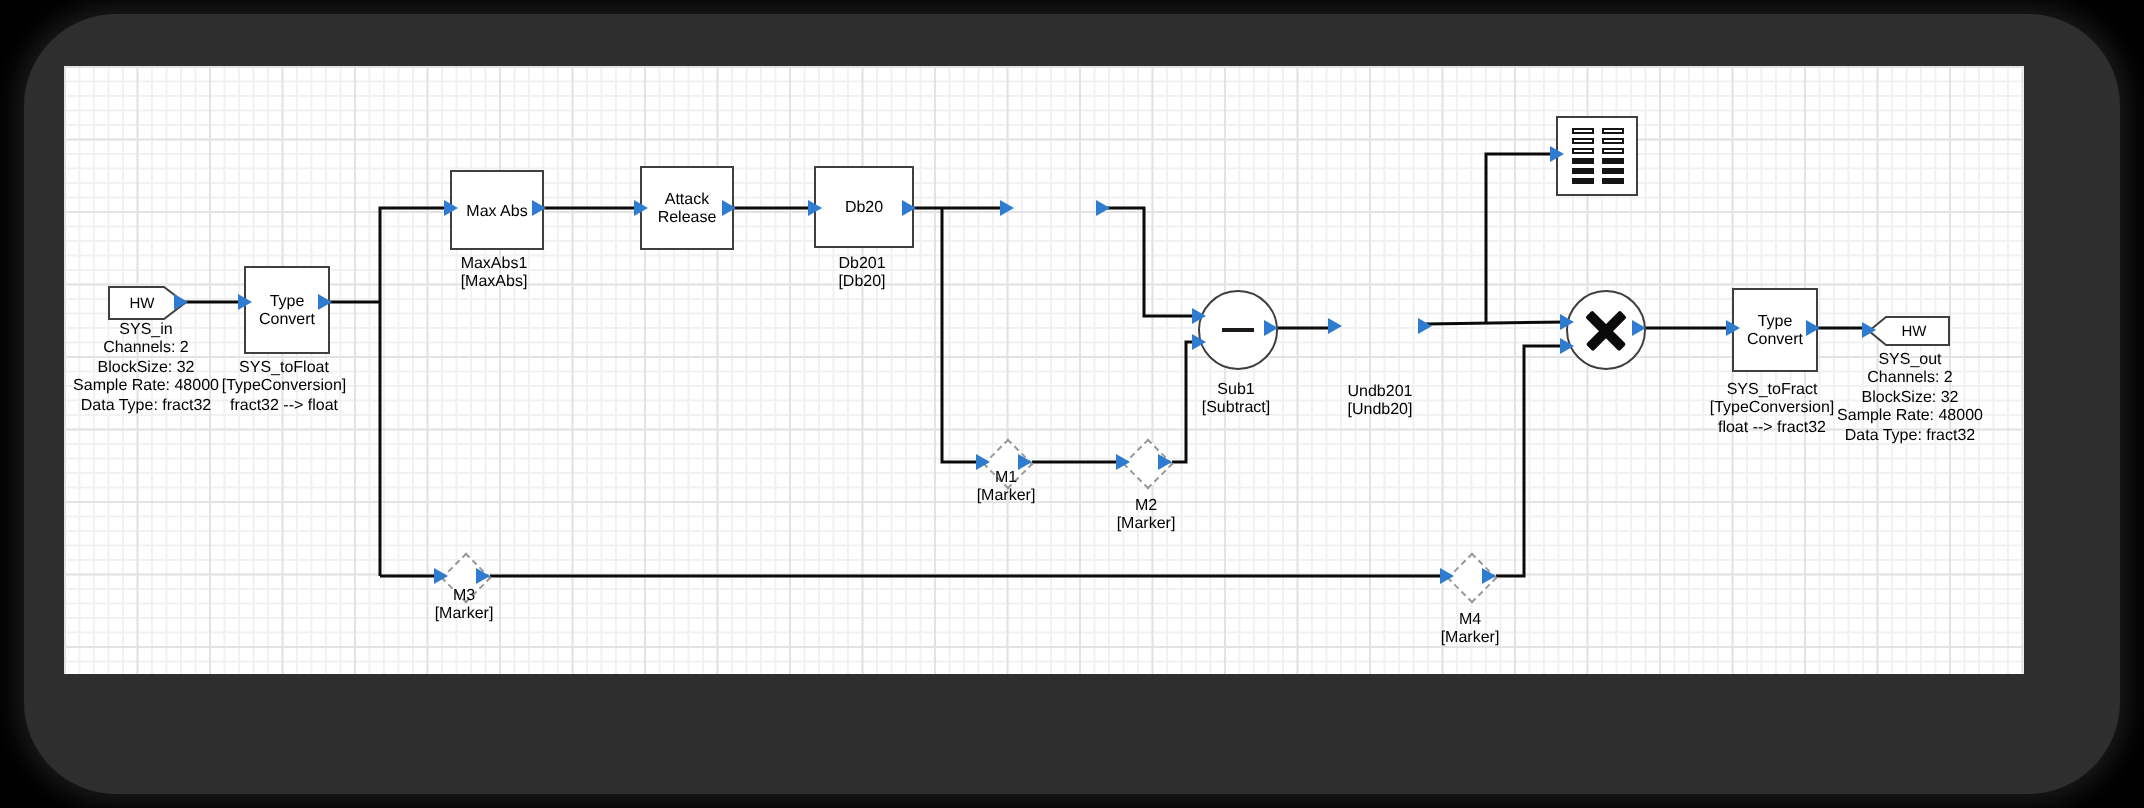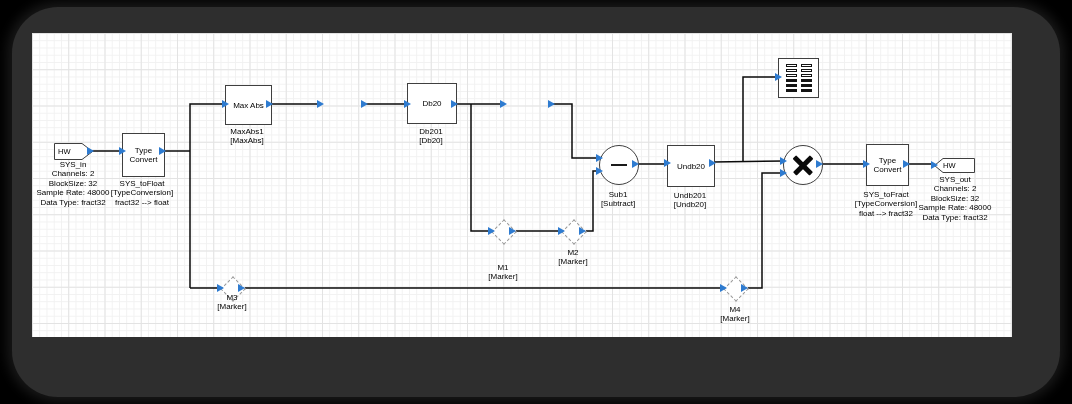--- a/index.html
+++ b/index.html
@@ -27,21 +27,21 @@
   .wires polyline{fill:none;stroke:#0a0a0a;stroke-width:1.5;}
   .blk{
     position:absolute;background:#fff;border:1px solid #3f3f3f;z-index:2;
     display:flex;align-items:center;justify-content:center;
     font-size:8px;line-height:9px;text-align:center;color:#000;
     white-space:pre-line;
   }
   .circle{border-radius:50%;}
   .pent{position:absolute;z-index:2;}
   .pent-label{
-    position:absolute;z-index:3;font-size:7.5px;color:#000;text-align:left;
+    position:absolute;z-index:3;font-size:7.5px;color:#000;text-align:center;
   }
   .stack{
     position:absolute;z-index:3;transform:translateX(-50%);
     font-size:8px;line-height:9.4px;color:#000;text-align:center;white-space:nowrap;
   }
   .pin{
     position:absolute;width:0;height:0;z-index:4;
     border-top:4.5px solid transparent;border-bottom:4.5px solid transparent;
     border-left:7px solid var(--pin, #2e7bd0);
     margin-top:-4.5px;
@@ -121,20 +121,24 @@
   <div class="blk" style="left:193px;top:52px;width:45px;height:38px">
     <span>Max Abs</span>
   </div>
   <span class="pin" style="left:190px;top:71px"></span>
   <span class="pin" style="left:234px;top:71px"></span>
   <div class="stack" style="left:215px;top:94px">
     <div>MaxAbs1</div>
     <div>[MaxAbs]</div>
   </div>
 
+  <div class="blk" style="left:288px;top:50px;width:45px;height:40px">
+    <span>Attack
+Release</span>
+  </div>
   <span class="pin" style="left:285px;top:71px"></span>
   <span class="pin" style="left:329px;top:71px"></span>
 
   <div class="blk" style="left:375px;top:50px;width:48px;height:39px">
     <span>Db20</span>
   </div>
   <span class="pin" style="left:372px;top:71px"></span>
   <span class="pin" style="left:419px;top:71px"></span>
   <div class="stack" style="left:399px;top:94px">
     <div>Db201</div>
@@ -148,23 +152,20 @@
     <span class="minus"></span>
   </div>
   <span class="pin" style="left:564px;top:125px"></span>
   <span class="pin" style="left:564px;top:138px"></span>
   <span class="pin" style="left:600px;top:131px"></span>
   <div class="stack" style="left:586px;top:157px">
     <div>Sub1</div>
     <div>[Subtract]</div>
   </div>
 
-  <div class="blk" style="left:635px;top:112px;width:46px;height:40px">
-    <span>Undb20</span>
-  </div>
   <span class="pin" style="left:632px;top:130px"></span>
   <span class="pin" style="left:677px;top:130px"></span>
   <div class="stack" style="left:658px;top:158px">
     <div>Undb201</div>
     <div>[Undb20]</div>
   </div>
 
   <div class="blk" style="left:746px;top:25px;width:39px;height:38px">
     <div class="vu">
       <div class="bar"></div><div class="bar"></div>
@@ -205,21 +206,21 @@
     <div>SYS_out</div>
     <div>Channels: 2</div>
     <div>BlockSize: 32</div>
     <div>Sample Rate: 48000</div>
     <div>Data Type: fract32</div>
   </div>
 
   <div class="diamond" style="left:463px;top:190px"></div>
   <span class="pin" style="left:456px;top:198px"></span>
   <span class="pin" style="left:477px;top:198px"></span>
-  <div class="stack" style="left:471px;top:230px">
+  <div class="stack" style="left:471px;top:201px">
     <div>M1</div>
     <div>[Marker]</div>
   </div>
 
   <div class="diamond" style="left:533px;top:190px"></div>
   <span class="pin" style="left:526px;top:198px"></span>
   <span class="pin" style="left:547px;top:198px"></span>
   <div class="stack" style="left:541px;top:215px">
     <div>M2</div>
     <div>[Marker]</div>

